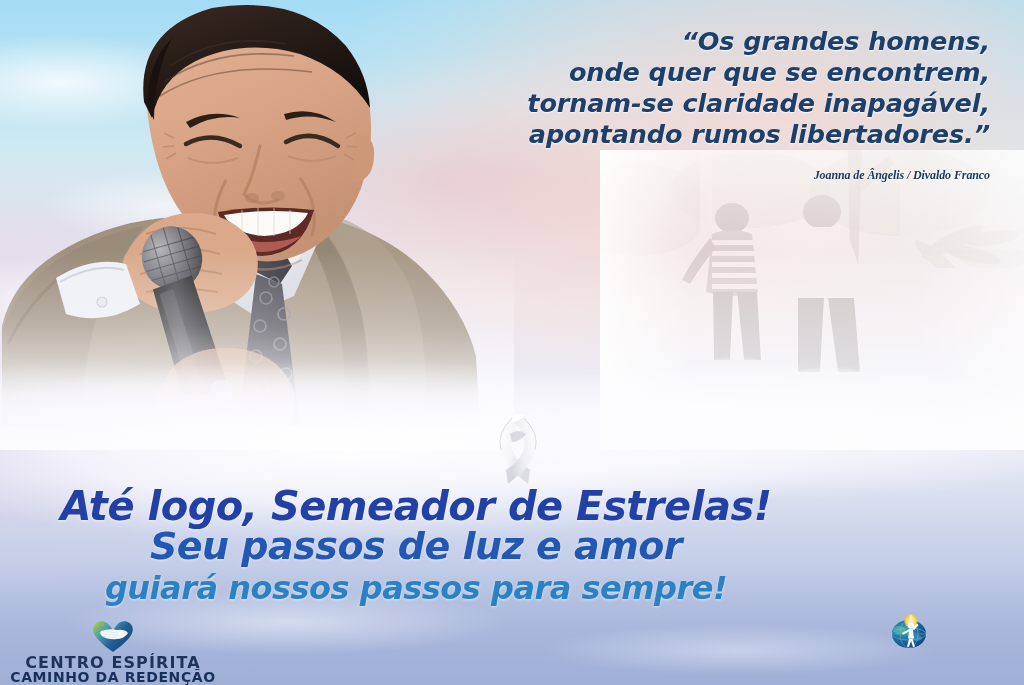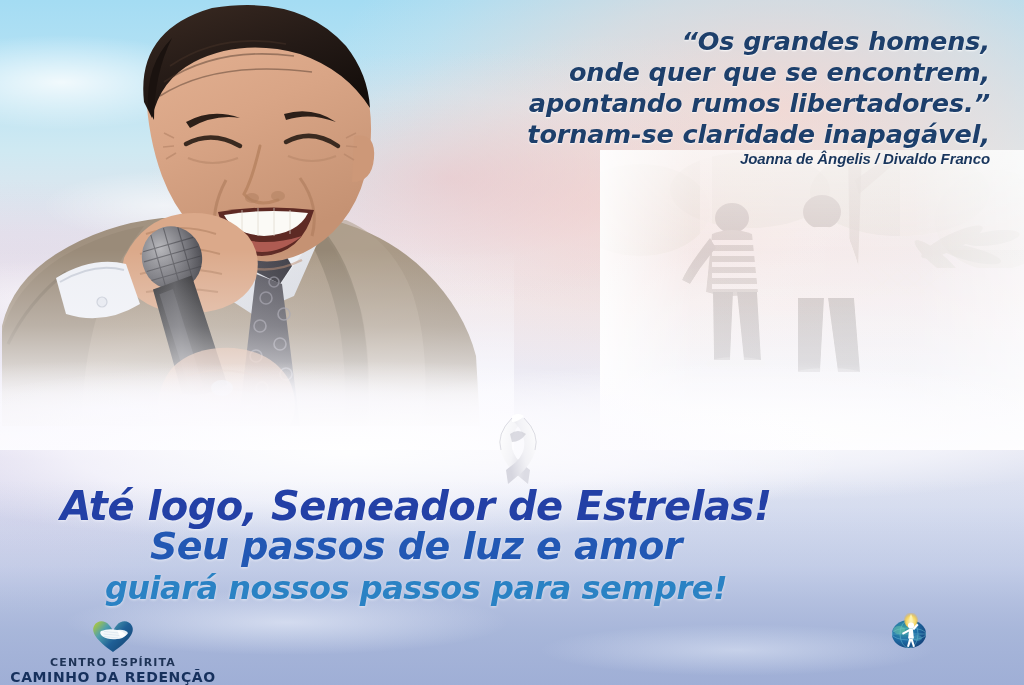--- a/index.html
+++ b/index.html
@@ -120,25 +120,25 @@
     font-style: italic;
     font-weight: bold;
     font-size: 25.5px;
     line-height: 31px;
     letter-spacing: -0.1px;
     color: #1d3f6b;
     white-space: nowrap;
     text-shadow: 0 1px 2px rgba(255,255,255,0.85);
   }
   .quote-attr {
-    margin-top: 0;
-    font-family: Liberation Sans, sans-serif;
+    margin-top: 18px;
+    font-family: Liberation Serif, serif;
     font-style: italic;
     font-weight: bold;
-    font-size: 15px;
+    font-size: 12px;
     letter-spacing: -0.1px;
     color: #19365d;
     text-shadow: 0 1px 2px rgba(255,255,255,0.8);
   }
 
   
   .ribbon {
     position: absolute;
     left: 482px; top: 408px;
     width: 72px; height: 80px;
@@ -175,21 +175,21 @@
     position: absolute;
     right: 10px; top: 612px;
     width: 210px;
     text-align: center;
   }
   .logo-mark { height: 40px; display: flex; align-items: center; justify-content: center; }
   .logo-mark svg { display: block; }
   .logo-text-sm {
     font-family: "DejaVu Sans", sans-serif;
     font-weight: bold;
-    font-size: 11px;
+    font-size: 16px;
     letter-spacing: 1.1px;
     color: #1e3356;
     line-height: 13px;
   }
   .logo-text-lg {
     font-family: "DejaVu Sans", sans-serif;
     font-weight: bold;
     font-size: 14px;
     letter-spacing: 0.6px;
     color: #16305c;
@@ -446,22 +446,22 @@
   </div>
   <div class="portrait-fade"></div>
 
   <div class="bg-layer bg-cloudband"></div>
   <div class="bg-layer bg-bottom-blue"></div>
   <div class="bg-layer bg-bottom-wisp"></div>
 
   <div class="quote">
     <div class="quote-line">“Os grandes homens,</div>
     <div class="quote-line">onde quer que se encontrem,</div>
+    <div class="quote-line">tornam-se claridade inapagável,</div>
     <div class="quote-line">apontando rumos libertadores.”</div>
-    <div class="quote-line">tornam-se claridade inapagável,</div>
     <div class="quote-attr">Joanna de Ângelis / Divaldo Franco</div>
   </div>
 
   <div class="ribbon">
     <svg viewBox="0 0 72 80">
       <defs>
         <linearGradient id="rbA" x1="0" y1="0" x2="1" y2="0.4">
           <stop offset="0%" stop-color="#ffffff"></stop>
           <stop offset="55%" stop-color="#f4f4f7"></stop>
           <stop offset="100%" stop-color="#dcdce4"></stop>

